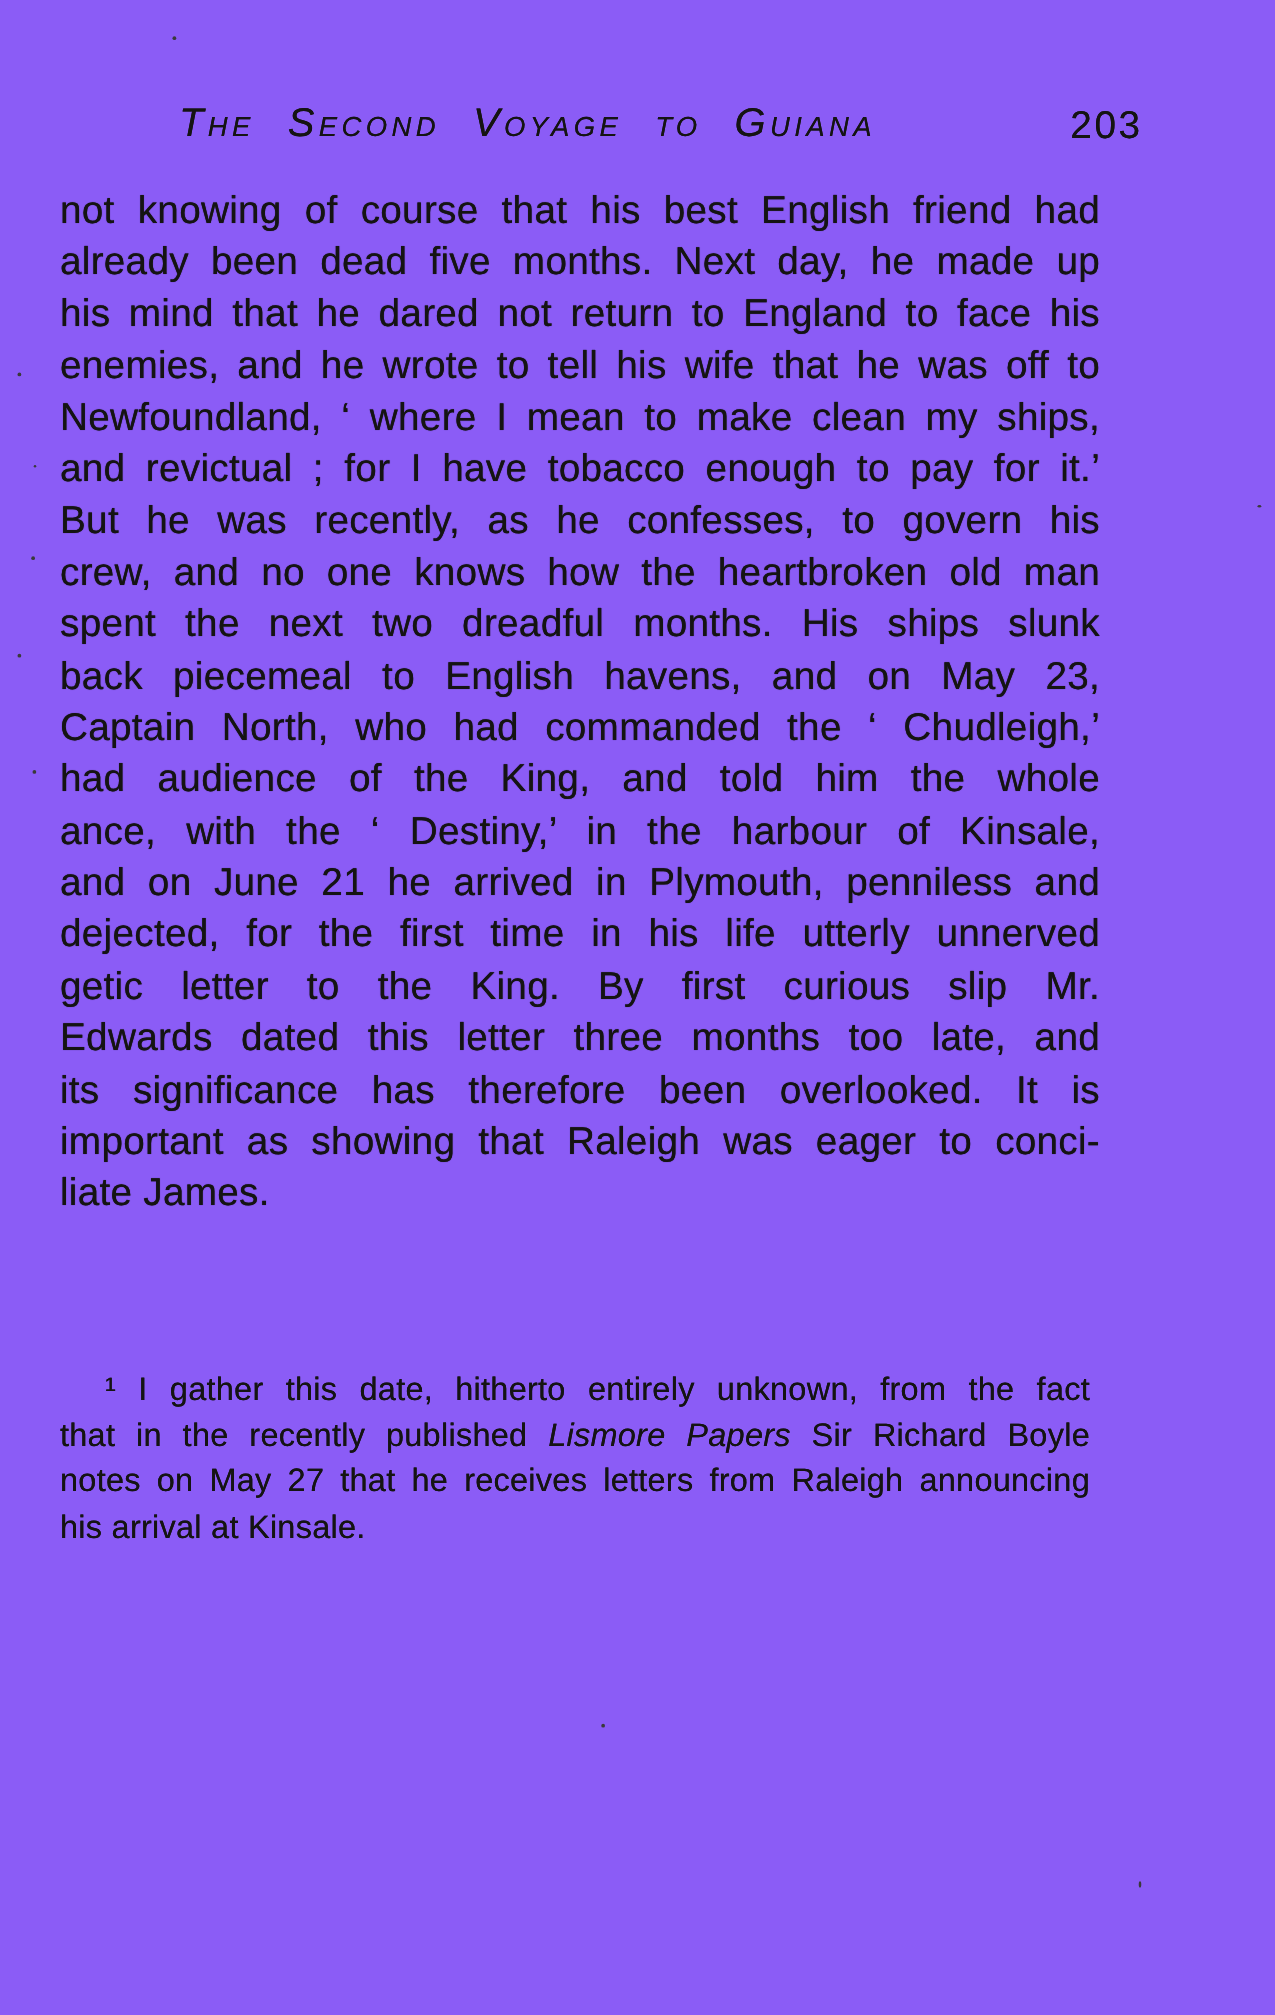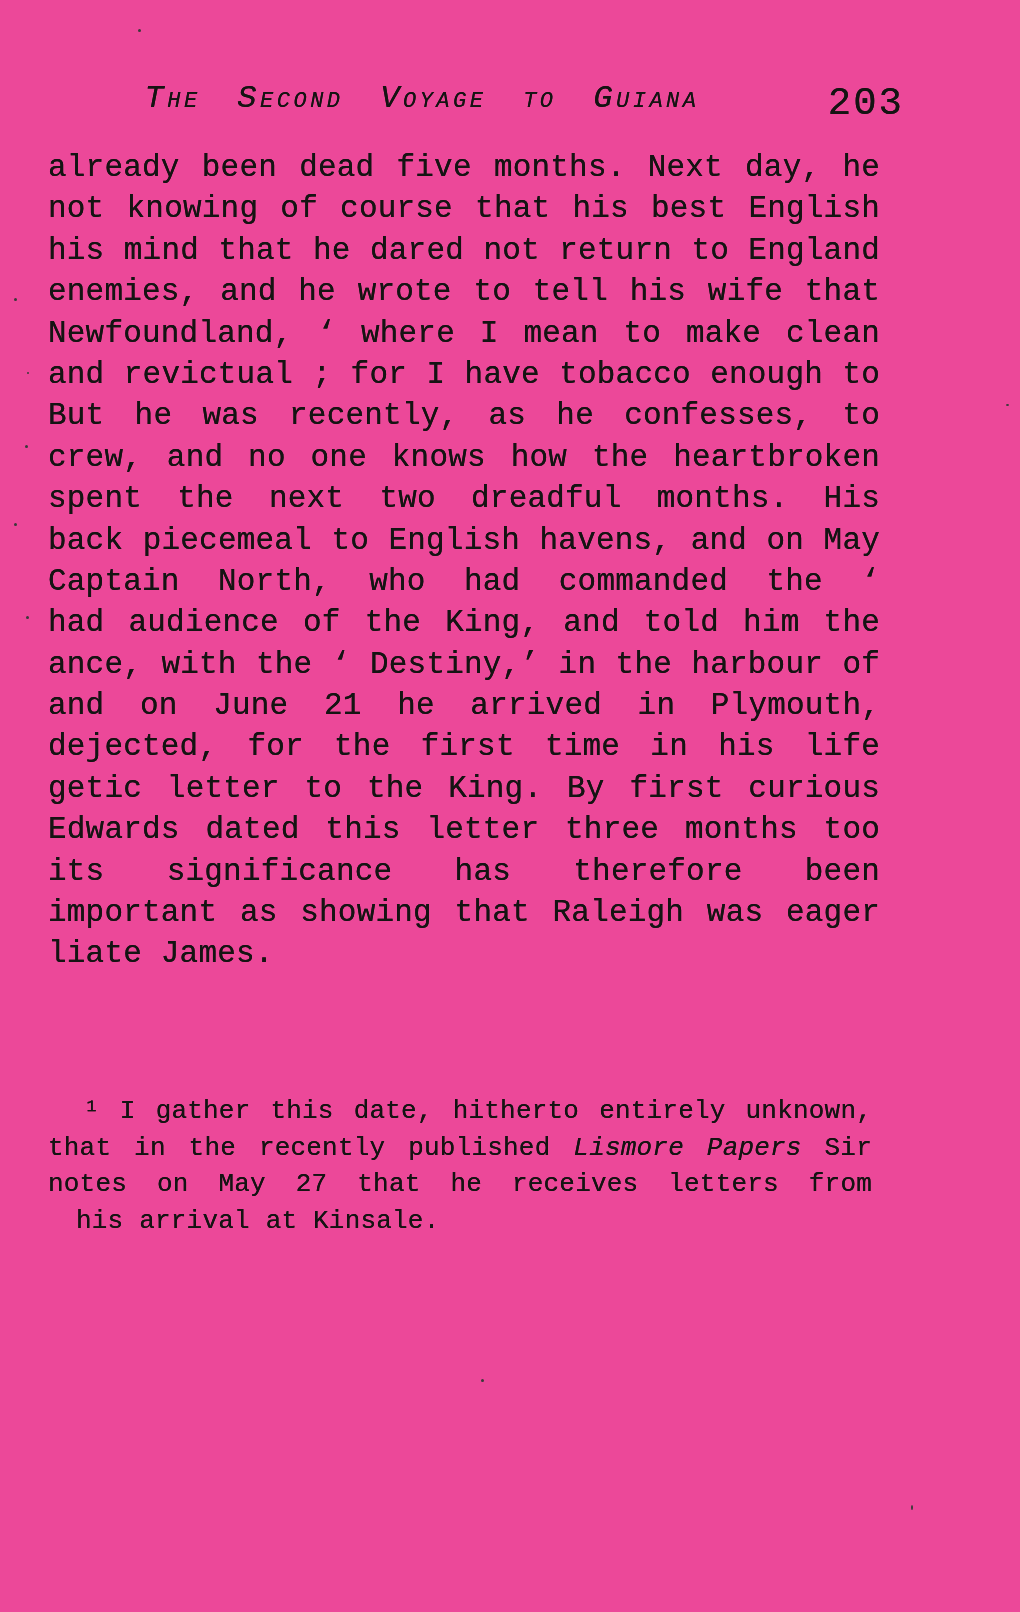--- a/index.html
+++ b/index.html
@@ -4,23 +4,23 @@
 <style>
   html, body {
     margin: 0;
     padding: 0;
     background: #ffffff;
   }
   .page {
     position: relative;
     width: 1020px;
     height: 1612px;
-    background: #ec4899;
+    background: #8b5cf6;
     overflow: hidden;
-    font-family: Liberation Mono, monospace;
+    font-family: Liberation Sans, sans-serif;
     color: #151413;
   }
   
   .running-head {
     position: absolute;
     top: 80px;
     left: 48px;
     width: 868px;
     height: 44px;
   }
@@ -33,23 +33,23 @@
     font-style: italic;
     font-variant: small-caps;
     font-size: 32px;
     letter-spacing: 3.5px;
     word-spacing: 14px;
     white-space: nowrap;
     text-shadow: 0 0 0.5px currentColor;
   }
   .running-pageno {
     position: absolute;
-    right: 12px;
+    right: 2px;
     top: 2px;
-    font-size: 39px;
+    font-size: 31px;
     letter-spacing: 2px;
     text-shadow: 0 0 0.5px currentColor;
   }
   
   .body-block {
     position: absolute;
     top: 147px;
     left: 48px;
     width: 832px;
   }
@@ -84,43 +84,42 @@
     text-align-last: justify;
     overflow: hidden;
     text-shadow: 0 0 0.5px currentColor;
   }
   .footnote-line.first {
     text-indent: 36px;
   }
   .footnote-line.lastline {
     text-align: left;
     text-align-last: left;
-    margin-left: 28px;
   }
   .italic { font-style: italic; }
   
   .speck {
     position: absolute;
     background: #3a3a3a;
     border-radius: 50%;
   }
 </style>
 </head>
 <body>
 
 <div class="page">
 
   <div class="running-head">
     <div class="running-title">The Second Voyage to Guiana</div>
     <div class="running-pageno">203</div>
   </div>
 
   <div class="body-block">
+    <div class="body-line">not knowing of course that his best English friend had</div>
     <div class="body-line">already been dead five months.  Next day, he made up</div>
-    <div class="body-line">not knowing of course that his best English friend had</div>
     <div class="body-line">his mind that he dared not return to England to face his</div>
     <div class="body-line">enemies, and he wrote to tell his wife that he was off to</div>
     <div class="body-line">Newfoundland, ‘ where I mean to make clean my ships,</div>
     <div class="body-line">and revictual ; for I have tobacco enough to pay for it.’</div>
     <div class="body-line">But he was recently, as he confesses, to govern his</div>
     <div class="body-line">crew, and no one knows how the heartbroken old man</div>
     <div class="body-line">spent the next two dreadful months.  His ships slunk</div>
     <div class="body-line">back piecemeal to English havens, and on May 23,</div>
     <div class="body-line">Captain North, who had commanded the ‘ Chudleigh,’</div>
     <div class="body-line">had audience of the King, and told him the whole</div>

